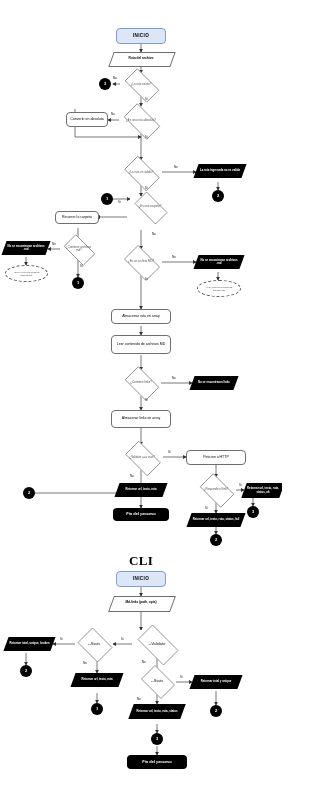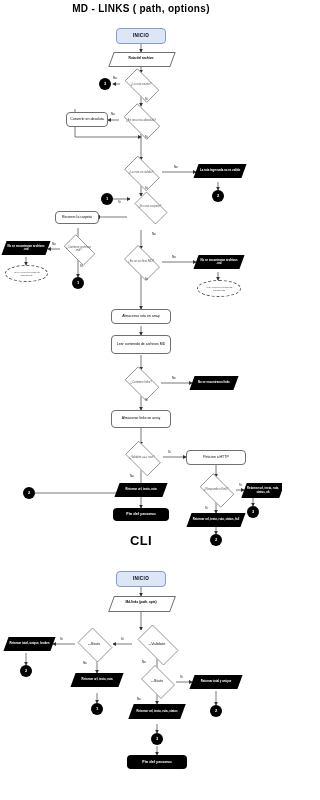--- a/index.html
+++ b/index.html
@@ -103,21 +103,20 @@
       <path d="M216,691 L216,705"></path>
       <path d="M157,694 L157,704"></path>
       <path d="M157,724 L157,733"></path>
       <path d="M157,746 L157,755"></path>
     </g>
     <g stroke="#555" stroke-width="0.8" fill="none">
       <path d="M75,109 L75,137 L141,137" marker-end="url(#ar)"></path>
     </g>
   </svg>
 
-  <div class="node title t-md" style="left:41px;top:2px;width:200px;height:14px;">MD - LINKS ( path, options)</div>
 
   <div class="node startbox" style="left:116px;top:28px;width:50px;height:16px;">INICIO</div>
 
   <div class="node data-l" style="left:111px;top:52px;width:60px;height:13px;">
     <div class="pshape"></div>
     <div class="ptxt">Ruta del archivo</div>
   </div>
 
   <div class="node dec" style="left:120px;top:73px;width:42px;height:23px;">
     <div class="dshape"></div>
@@ -236,21 +235,21 @@
 
   <div class="node data-d" style="left:117px;top:483px;width:48px;height:14px;">
     <div class="pshape"></div>
     <div class="ptxt">Retornar url, texto, ruta</div>
   </div>
 
   <div class="node conn" style="left:23px;top:487px;width:12px;height:12px;">2</div>
 
   <div class="node endbox" style="left:113px;top:508px;width:56px;height:13px;">Fin del proceso</div>
 
-  <div class="node title t-cli" style="left:91px;top:532px;width:100px;height:18px;">CLI</div>
+  <div class="node title t-cli" style="left:91px;top:552px;width:100px;height:18px;font-family:Liberation Serif, serif;">CLI</div>
 
   <div class="node startbox" style="left:116px;top:571px;width:50px;height:16px;">INICIO</div>
 
   <div class="node data-l" style="left:111px;top:596px;width:60px;height:14px;">
     <div class="pshape"></div>
     <div class="ptxt">Md-links (path, opts)</div>
   </div>
 
   <div class="node dec" style="left:132px;top:630px;width:50px;height:28px;">
     <div class="dshape"></div>

